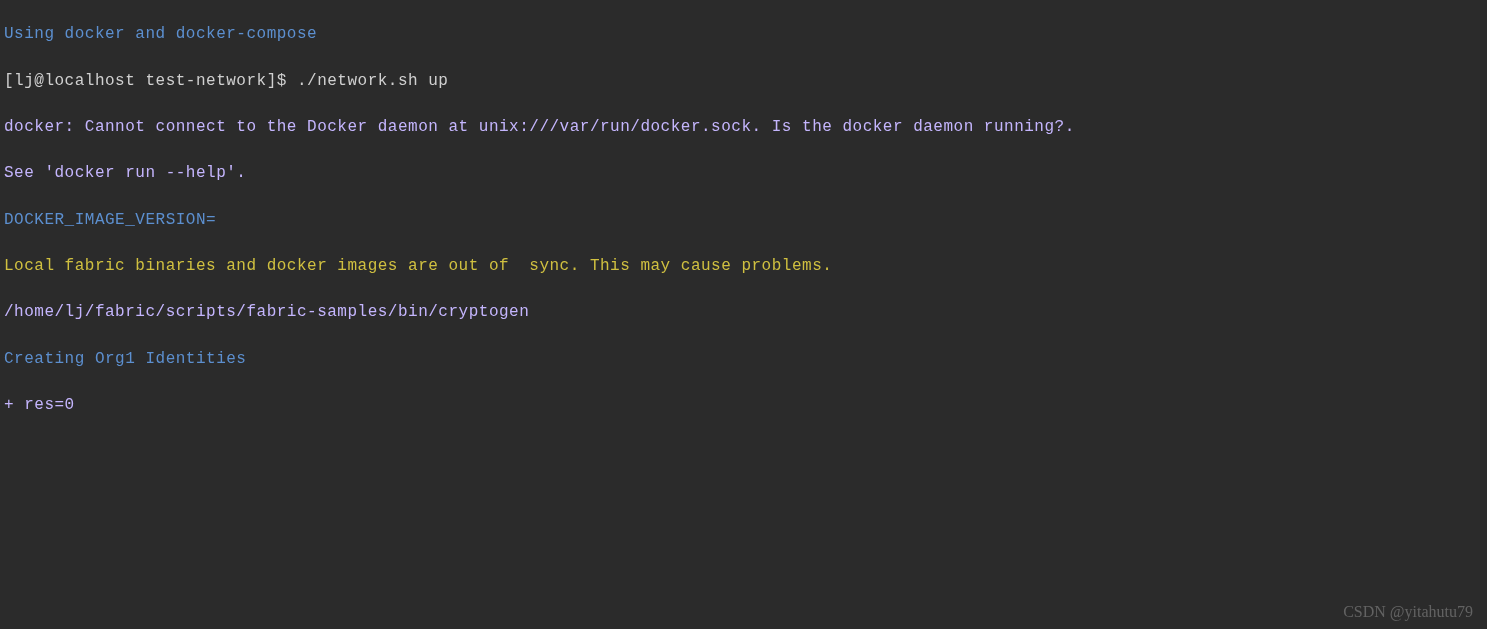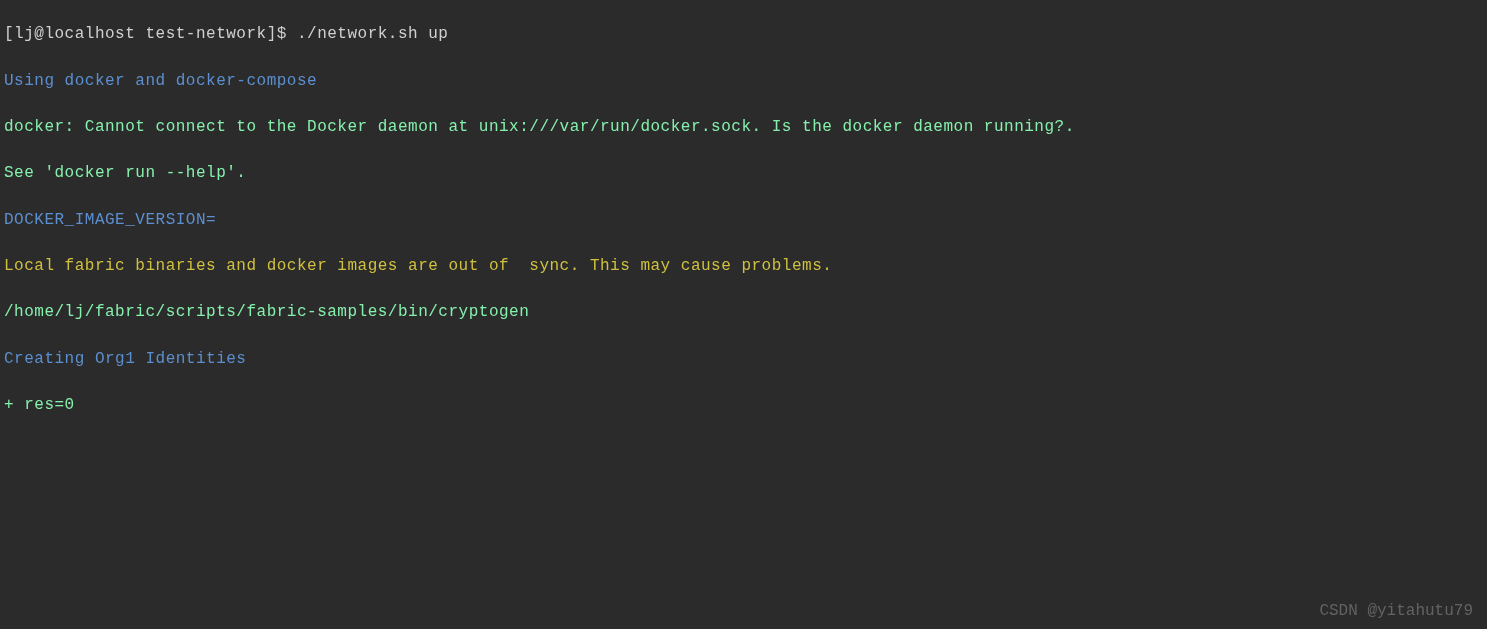--- a/index.html
+++ b/index.html
@@ -13,41 +13,41 @@
     width: 1487px;
     height: 629px;
     overflow: hidden;
     position: relative;
   }
   .terminal {
     padding: 0 4px;
     white-space: pre;
     letter-spacing: 0.5px;
   }
-  .white { color: #86efac; }
+  .white { color: #c4b5fd; }
   .blue { color: #5c8fcf; }
   .yellow { color: #d0c040; font-weight: normal; }
   .prompt-user { color: #d0d0d0; }
   .watermark {
     position: absolute;
     bottom: 6px;
     right: 14px;
     color: #7a7a7a;
     font-size: 16px;
-    font-family: Liberation Mono, monospace;
+    font-family: Liberation Serif, serif;
     opacity: 0.7;
   }
   .line { display: block; }
 </style>
 </head>
 <body>
 
 <div class="terminal">
+<span class="line blue">Using docker and docker-compose</span>
 <span class="line prompt-user">[lj@localhost test-network]$ ./network.sh up</span>
-<span class="line blue">Using docker and docker-compose</span>
 <span class="line white">docker: Cannot connect to the Docker daemon at unix:///var/run/docker.sock. Is the docker daemon running?.</span>
 <span class="line white">See 'docker run --help'.</span>
 <span class="line blue">DOCKER_IMAGE_VERSION=</span>
 <span class="line yellow">Local fabric binaries and docker images are out of  sync. This may cause problems.</span>
 <span class="line white">/home/lj/fabric/scripts/fabric-samples/bin/cryptogen</span>
 <span class="line blue">Creating Org1 Identities</span>
 <span class="line white">+ res=0</span>
 
 
 

